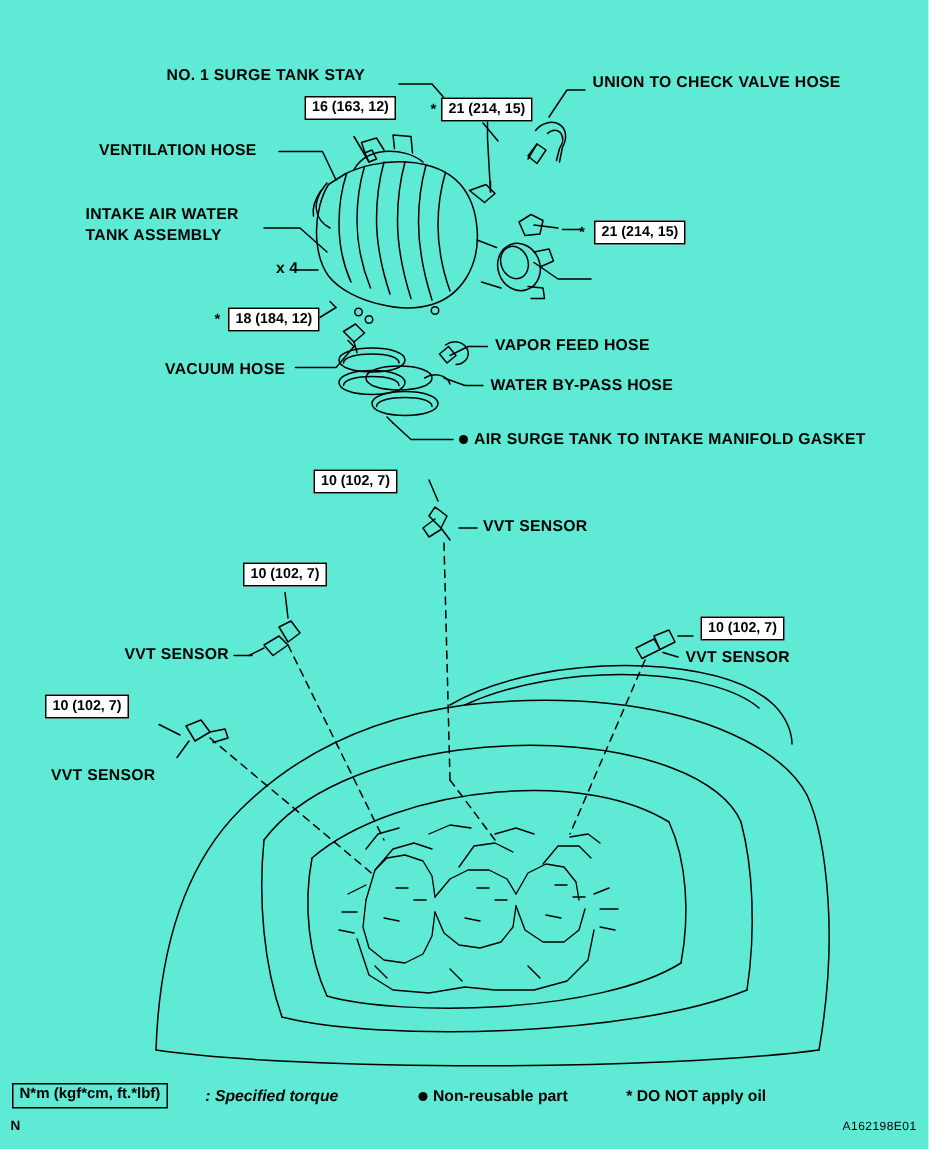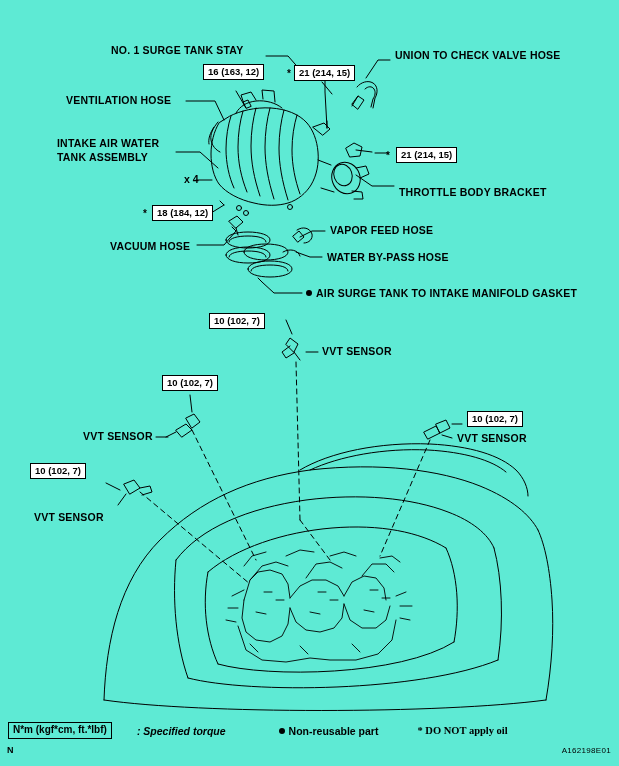--- a/index.html
+++ b/index.html
@@ -91,21 +91,20 @@
     width: 6px;
     height: 6px;
     border-radius: 50%;
     background: #000;
     display: inline-block;
     margin-right: 4px;
   }
   #legend .seg3 {
     margin-left: 18px;
     white-space: nowrap;
-    font-family: Liberation Serif, serif;
   }
   #corner-n {
     position: absolute;
     left: 7px;
     top: 745px;
     font-size: 9px;
     font-weight: bold;
     color: #000;
   }
   #doc-id {
@@ -297,21 +296,20 @@
       <path d="M196,180 L212,180"></path>
 
     </g>
   </svg>
 
   <div class="lbl" style="left:111px; top:44px;">NO. 1 SURGE TANK STAY</div>
   <div class="lbl" style="left:395px; top:49px;">UNION TO CHECK VALVE HOSE</div>
   <div class="lbl" style="left:66px; top:94px;">VENTILATION HOSE</div>
   <div class="lbl" style="left:57px; top:137px;">INTAKE AIR WATER</div>
   <div class="lbl" style="left:57px; top:151px;">TANK ASSEMBLY</div>
-  <div class="lbl" style="left:399px; top:186px;">THROTTLE BODY BRACKET</div>
   <div class="lbl" style="left:110px; top:240px;">VACUUM HOSE</div>
   <div class="lbl" style="left:330px; top:224px;">VAPOR FEED HOSE</div>
   <div class="lbl" style="left:327px; top:251px;">WATER BY-PASS HOSE</div>
   <div class="bullet" style="left:306px; top:290px;"></div>
   <div class="lbl" style="left:316px; top:287px;">AIR SURGE TANK TO INTAKE MANIFOLD GASKET</div>
 
   <div class="plain" style="left:184px; top:173px;">x 4</div>
 
   <div class="lbl" style="left:322px; top:345px;">VVT SENSOR</div>
   <div class="lbl" style="left:83px; top:430px;">VVT SENSOR</div>

